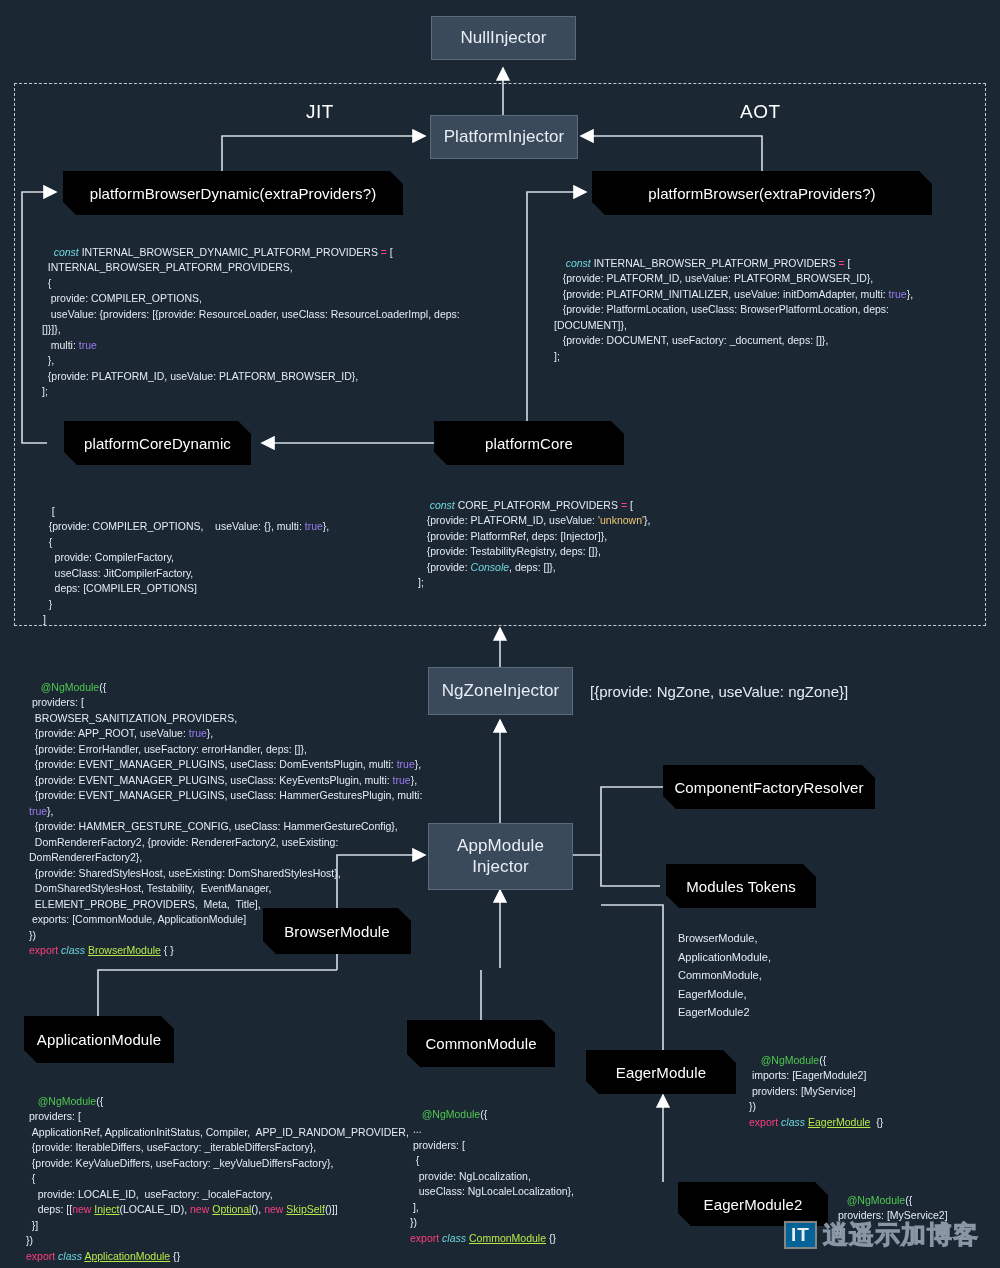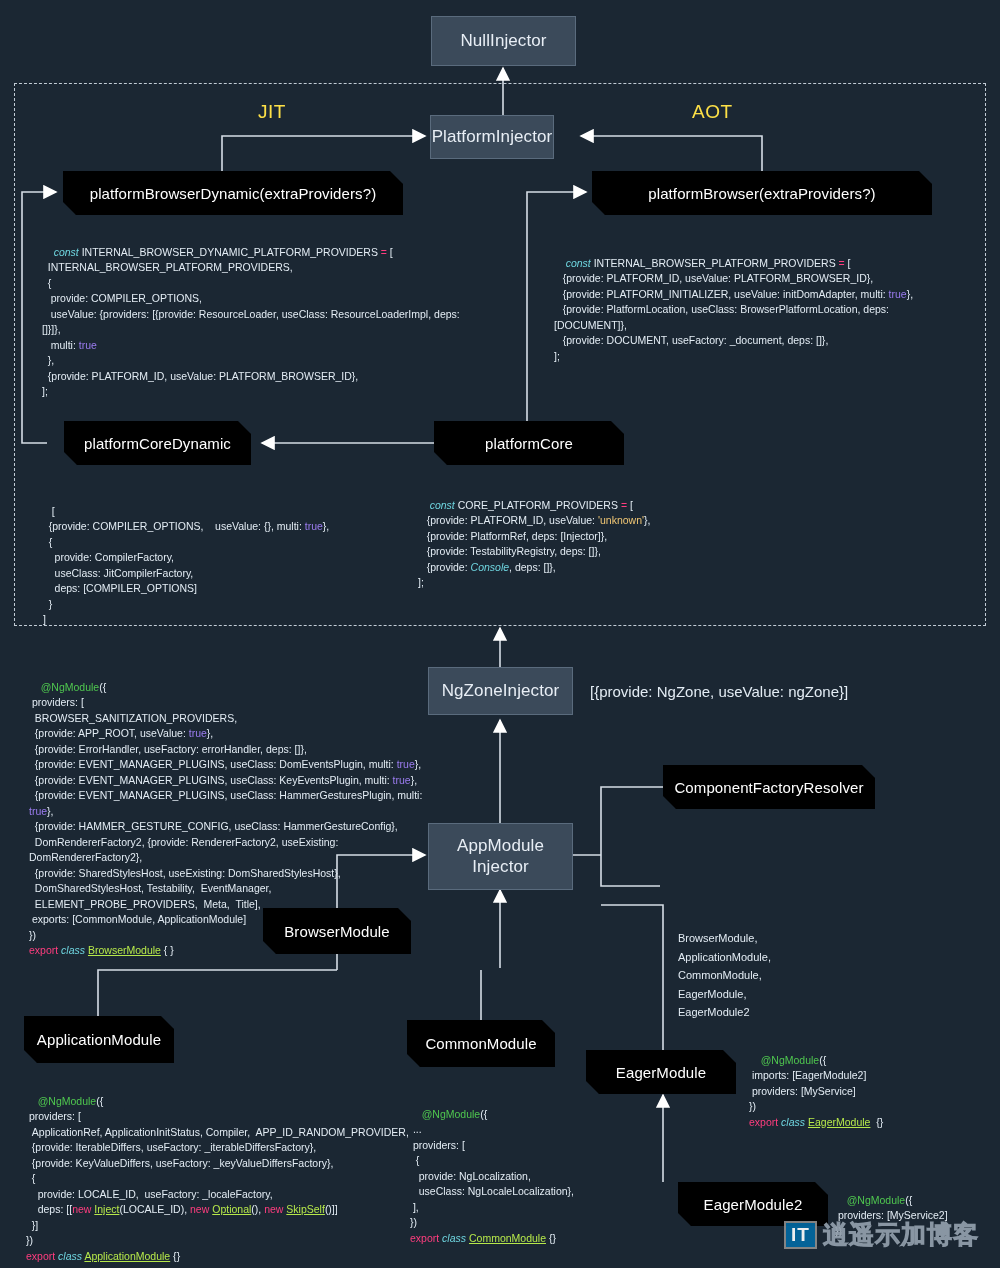--- a/index.html
+++ b/index.html
@@ -76,23 +76,24 @@
   }
   .tokenlist {
     position: absolute;
     color: #e3ecf4;
     font-size: 11px;
     line-height: 18.5px;
     white-space: pre-wrap;
   }
   .region-label {
     position: absolute;
-    color: #fde047;
+    color: #ffffff;
     font-size: 19px;
     letter-spacing: .5px;
+    margin-left: 48px;
   }
   .dashed-region {
     position: absolute;
     border: 1.5px dashed #c2ccd6;
   }
   
   .watermark {
     position: absolute;
     display: flex;
     align-items: center;
@@ -162,39 +163,40 @@
 
       <path d="M500,1053 L500,905" stroke="none"></path>
       <path d="M500,968 L500,890" marker-end="url(#ah)"></path>
       <path d="M500,968 L663,968" stroke="none"></path>
     </g>
   </svg>
 
   <div class="region-label" style="left:258px; top:101px;">JIT</div>
   <div class="region-label" style="left:692px; top:101px;">AOT</div>
 
-  <div class="gbox" style="left:431px; top:16px; width:145px; height:50px;">NullInjector</div>
-
-  <div class="gbox" style="left:430px; top:115px; width:124px; height:44px;">PlatformInjector</div>
+  <div class="gbox" style="left:431px; top:16px; width:145px; height:44px;">NullInjector</div>
+
+  <div class="gbox" style="left:430px; top:115px; width:148px; height:44px;">PlatformInjector</div>
 
   <div class="gbox" style="left:428px; top:823px; width:145px; height:67px; white-space:pre-line;">AppModule
 Injector</div>
 
   <div class="gbox" style="left:428px; top:667px; width:145px; height:48px;">NgZoneInjector</div>
 
   <div class="bbox" style="left:63px; top:171px; width:340px; height:44px;">platformBrowserDynamic(extraProviders?)</div>
 
   <div class="bbox" style="left:592px; top:171px; width:340px; height:44px;">platformBrowser(extraProviders?)</div>
 
   <div class="bbox" style="left:64px; top:421px; width:187px; height:44px;">platformCoreDynamic</div>
 
   <div class="bbox" style="left:434px; top:421px; width:190px; height:44px;">platformCore</div>
 
   <div class="bbox" style="left:663px; top:765px; width:212px; height:44px;">ComponentFactoryResolver</div>
 
+  <div class="bbox" style="left:666px; top:864px; width:150px; height:44px;">Modules Tokens</div>
 
   <div class="bbox" style="left:263px; top:908px; width:148px; height:46px;">BrowserModule</div>
 
   <div class="bbox" style="left:24px; top:1016px; width:150px; height:47px;">ApplicationModule</div>
 
   <div class="bbox" style="left:407px; top:1020px; width:148px; height:47px;">CommonModule</div>
 
   <div class="bbox" style="left:586px; top:1050px; width:150px; height:44px;">EagerModule</div>
 
   <div class="bbox" style="left:678px; top:1182px; width:150px; height:44px;">EagerModule2</div>

